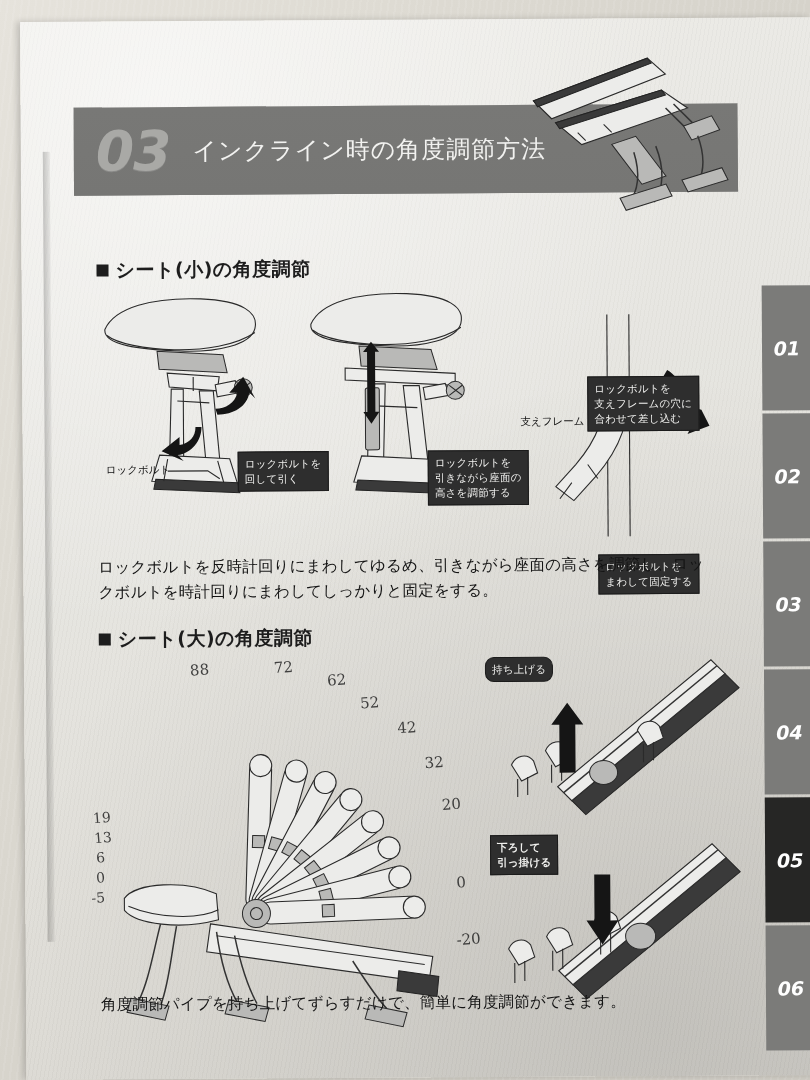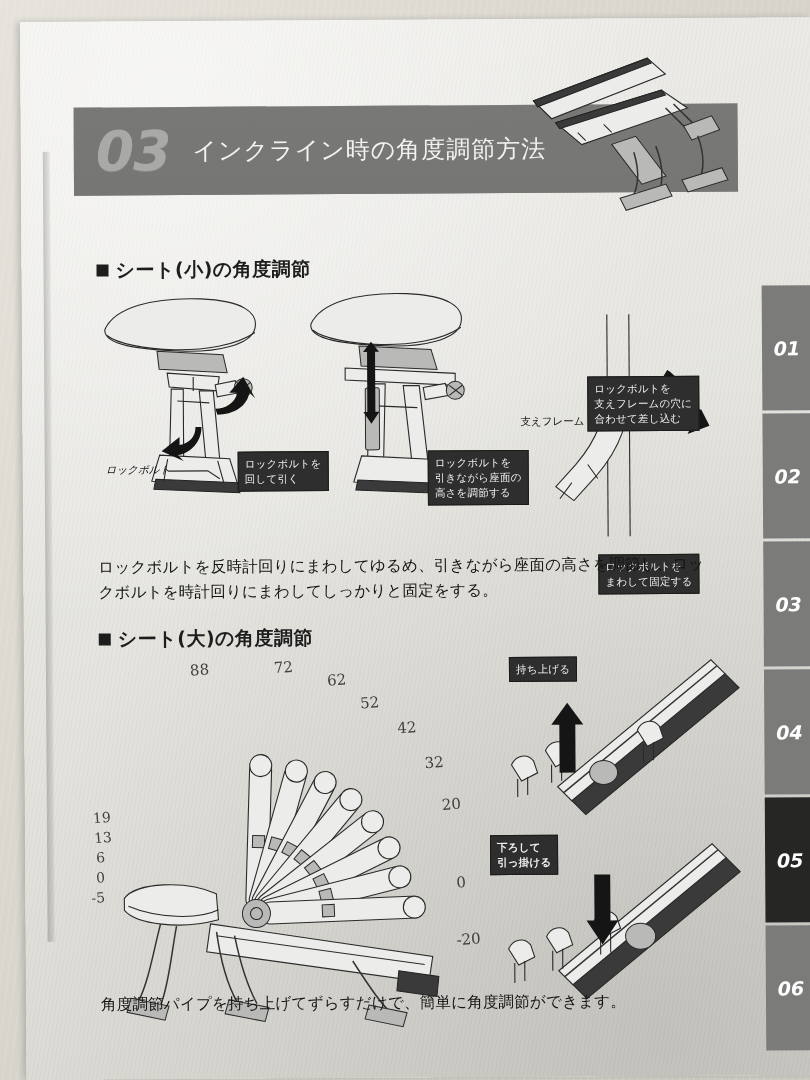--- a/index.html
+++ b/index.html
@@ -174,21 +174,21 @@
         <path class="ln" d="M140 94 L153 104 M140 104 L153 94"></path>
         <path class="fillw" d="M62 166 L132 170 L140 196 L54 192 Z"></path>
         <path class="filld" d="M58 190 L140 194 L142 204 L56 200 Z"></path>
         <path class="ln" d="M70 170 L66 192 M120 172 L126 194"></path>
       </g>
       <g class="arw">
         <path d="M120 126 C136 126,150 118,152 104 L158 110 L146 88 L132 104 L140 104 C138 114,128 120,118 120 Z"></path>
         <path d="M104 138 C104 152,94 164,80 166 L86 172 L64 162 L82 148 L82 156 C92 154,98 148,98 138 Z"></path>
       </g>
     </svg>
-    <div class="plainlabel" style="left:30px;top:355px;font-style:italic;">ロックボルト</div>
+    <div class="plainlabel" style="left:30px;top:355px;">ロックボルト</div>
     <svg class="diagram" style="left:92px;top:358px;width:60px;height:24px" viewBox="0 0 60 24">
       <path class="ln" d="M0 6 L40 6 L52 14"></path>
     </svg>
     <div class="callout" style="left:162px;top:345px;">ロックボルトを
 回して引く</div>
 
     <svg class="diagram" style="left:230px;top:182px;width:200px;height:250px" viewBox="0 0 200 250">
       <g>
         <path class="fillw" d="M6 36 C16 14,54 4,102 6 C144 8,160 20,156 36 C152 52,118 60,80 58 C42 56,4 52,6 36 Z"></path>
         <path class="ln" d="M8 42 C28 58,118 66,156 40"></path>
@@ -335,21 +335,21 @@
         <path class="fillw" d="M58 96 C62 86,74 84,80 92 L84 104 L68 112 Z"></path>
         <path class="ln" d="M30 124 L30 142 M40 122 L40 140"></path>
         <path class="ln" d="M64 110 L64 128 M74 108 L74 126"></path>
         <path class="fillw" d="M150 76 C154 66,166 64,172 72 L176 84 L160 92 Z"></path>
         <path class="ln" d="M156 90 L156 108 M166 88 L166 106"></path>
       </g>
       <g class="arw">
         <path d="M72 118 L72 70 L64 70 L80 48 L96 70 L88 70 L88 118 Z"></path>
       </g>
     </svg>
-    <div class="callout" style="left:432px;top:552px;">持ち上げる</div>
+    <div class="callout" style="left:408px;top:552px;border-radius:9px;">持ち上げる</div>
 
     <svg class="diagram" style="left:410px;top:728px;width:256px;height:180px" viewBox="0 0 256 180">
       <g class="ln">
         <path class="filld" d="M84 152 L238 26 L252 40 L98 166 Z"></path>
         <path class="fillw" d="M70 138 L224 12 L238 26 L84 152 Z"></path>
         <path class="ln2" d="M76 144 L230 18"></path>
         <ellipse class="fillg" cx="152" cy="104" rx="15" ry="13"></ellipse>
         <path class="fillw" d="M20 116 C24 106,36 104,42 112 L46 124 L30 132 Z"></path>
         <path class="ln" d="M26 130 L26 150 M36 128 L36 148"></path>
         <path class="fillw" d="M58 104 C62 94,74 92,80 100 L84 112 L68 120 Z"></path>

